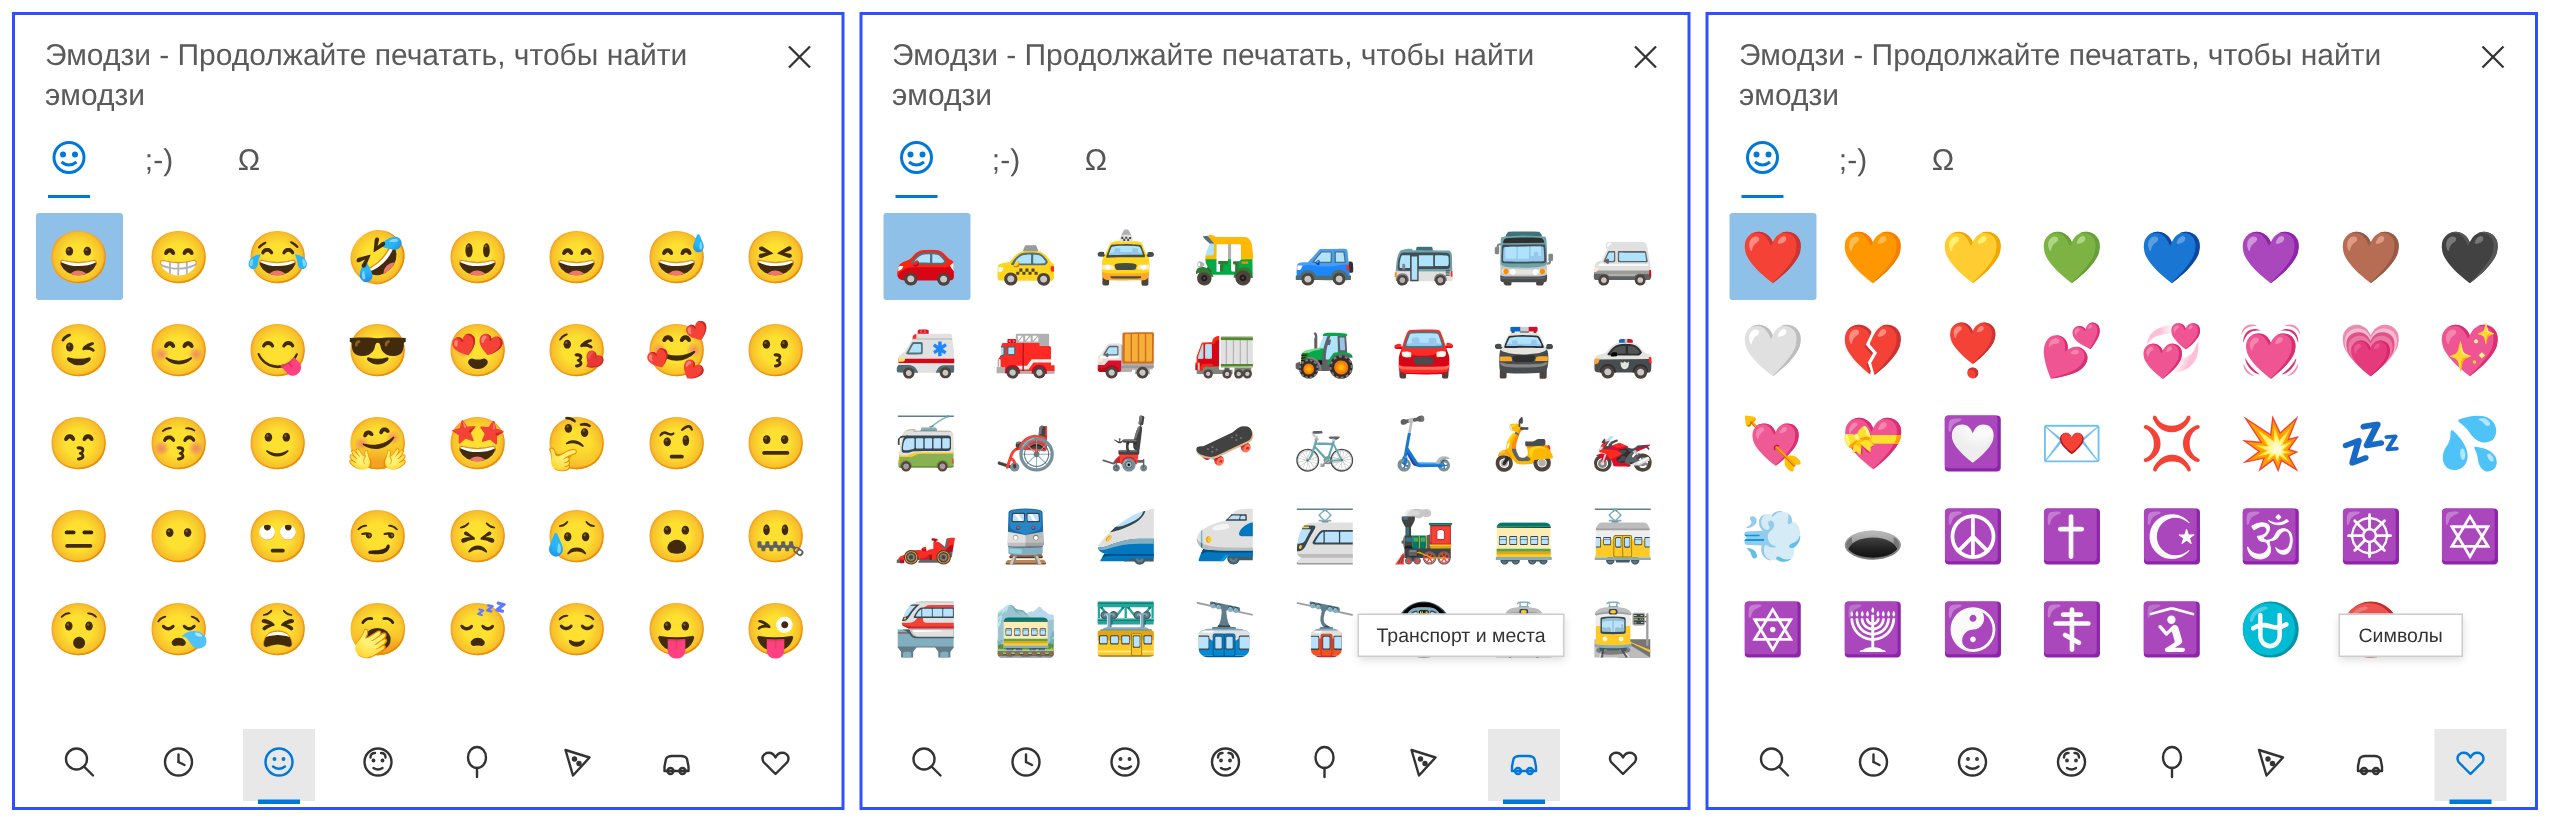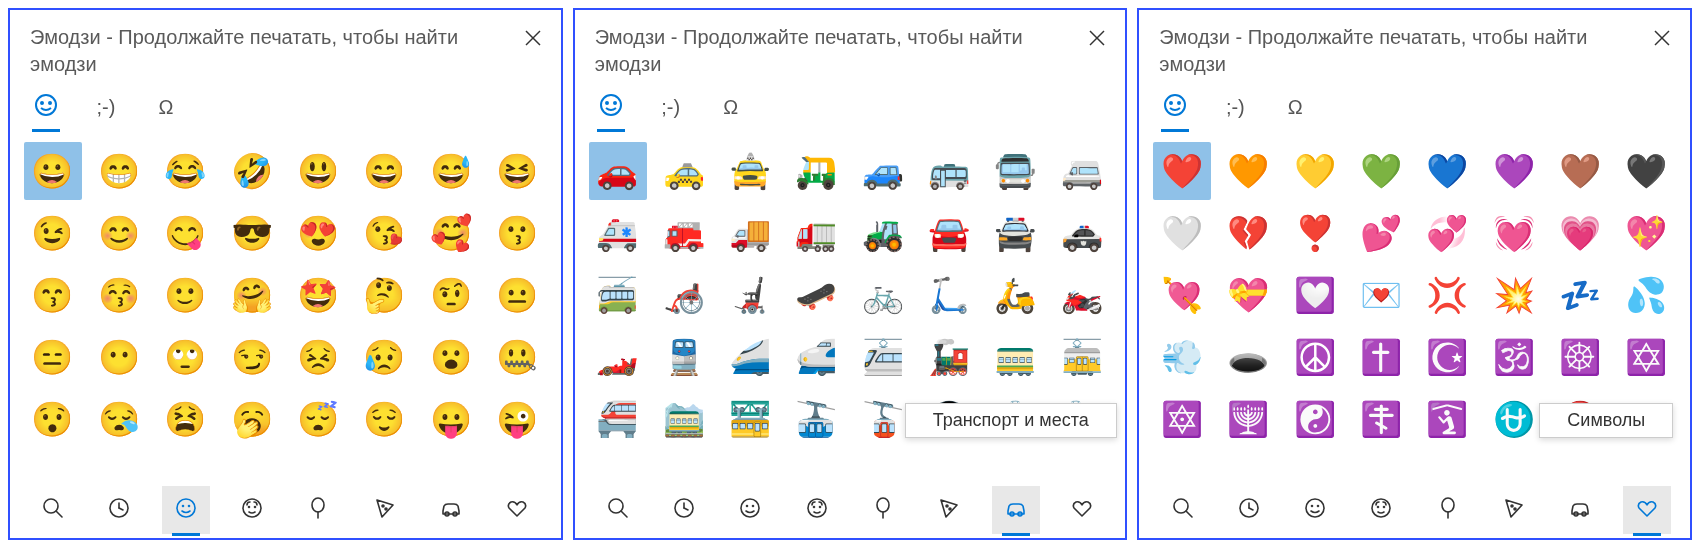--- a/index.html
+++ b/index.html
@@ -118,22 +118,22 @@
     background: #0078d7;
   }
   .cat.active-bg {
     background: #e8e8e8;
   }
   .tooltip {
     position: absolute;
     background: #fff;
     border: 1px solid #ccc;
     box-shadow: 0 2px 6px rgba(0,0,0,.15);
-    padding: 6px 27px;
-    font-size: 18px;
+    padding: 6px 12px;
+    font-size: 13px;
     color: #333;
     white-space: nowrap;
     z-index: 10;
   }
 </style>
 </head>
 <body>
 
 <div class="panel">
     <div class="header">
@@ -519,15 +519,15 @@
             <path d="M4 15 L5 10 Q6 8 9 8 L15 8 Q18 8 19 10 L20 15 L20 18 L4 18 Z"></path>
             <circle cx="8" cy="18" r="2"></circle>
             <circle cx="16" cy="18" r="2"></circle>
           </svg></span>
       </div>
       <div class="cat active active-bg">
         <span><svg width="24" height="24" stroke="#0078d7" fill="none" stroke-width="1.8" stroke-linecap="round" stroke-linejoin="round">
             <path d="M12 20 L4 12 Q2 8 6 6 Q10 5 12 9 Q14 5 18 6 Q22 8 20 12 Z"></path>
           </svg></span>
       </div>
-      <div class="tooltip" style="left: 400px; bottom: 100px; margin-top: 48px;">Символы</div>
+      <div class="tooltip" style="left: 420px; bottom: 100px; margin-top: 48px;">Символы</div>
     </div>
   </div>
 
 </body></html>

